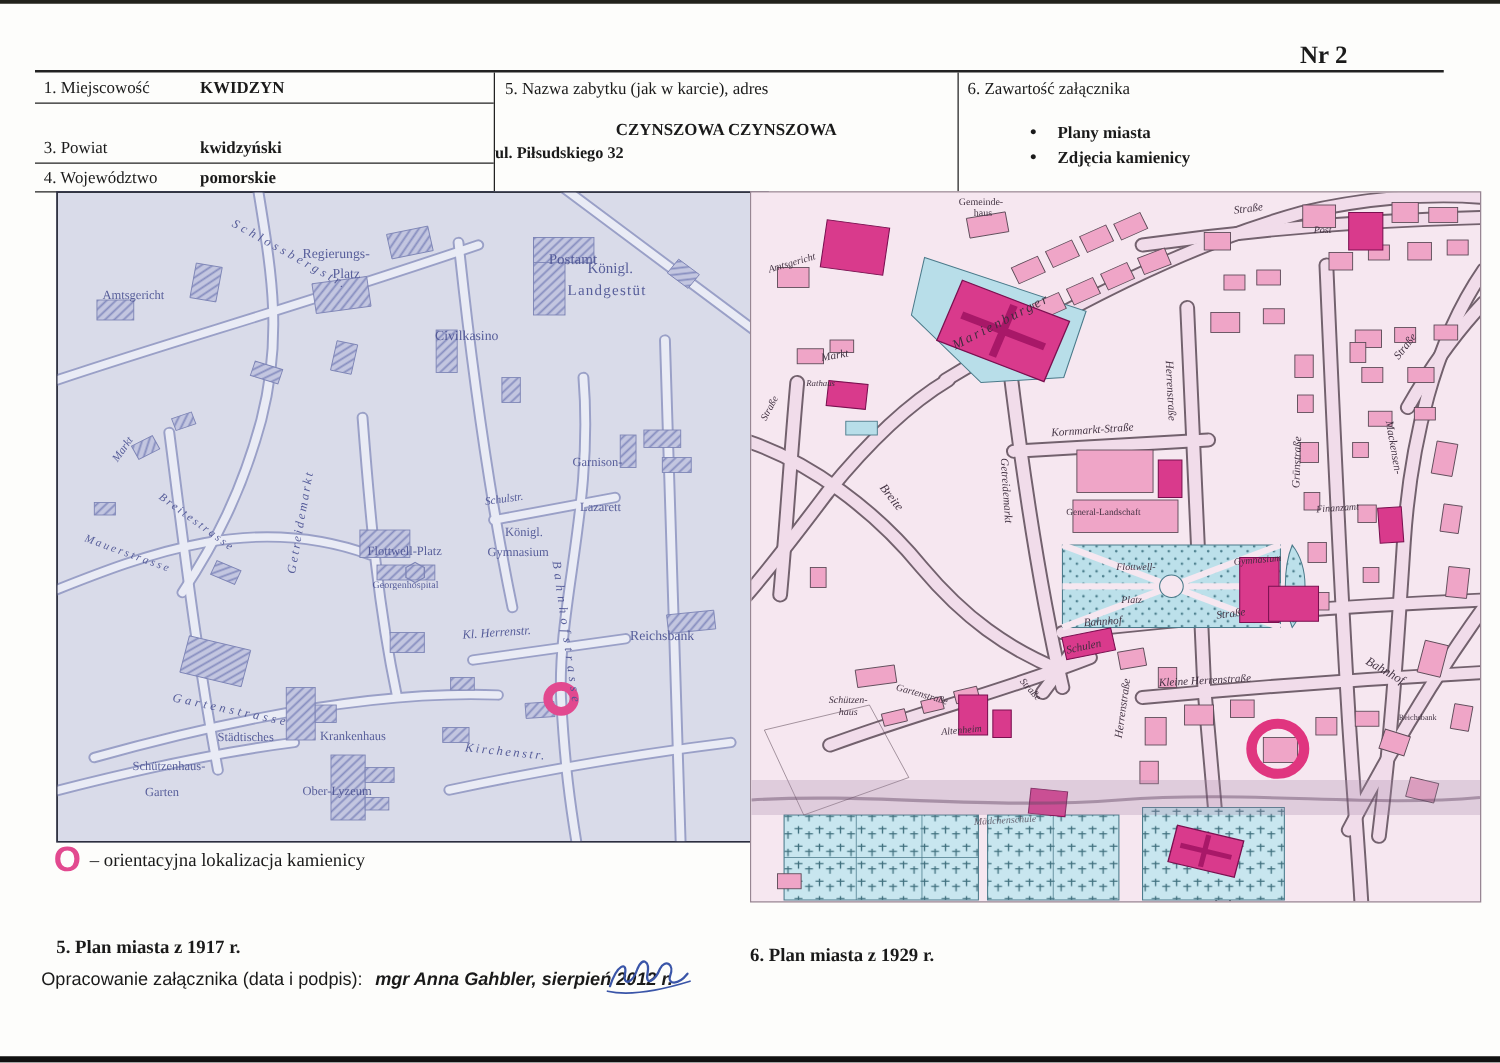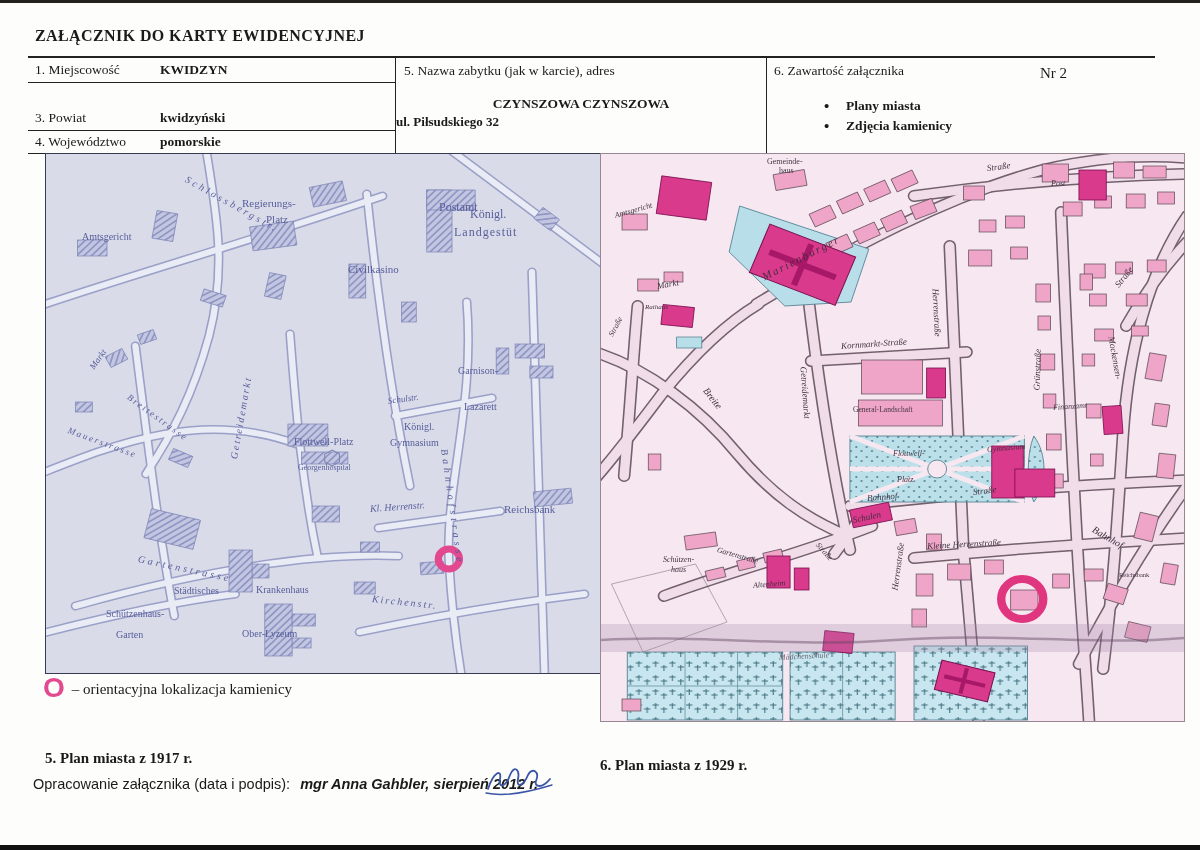--- a/index.html
+++ b/index.html
@@ -1,20 +1,20 @@
 <!DOCTYPE html>
 <html><head>
 <meta charset="utf-8">
 <style>
   html,body{margin:0;padding:0;background:#888;}
   #page{position:relative;width:1200px;height:850px;background:#fdfdfb;font-family:"Liberation Serif",serif;color:#1a1a1a;overflow:hidden;}
   .edge-top{position:absolute;top:0;left:0;right:0;height:3px;background:#23231c;}
   .edge-bottom{position:absolute;bottom:0;left:0;right:0;height:5px;background:#111;}
   .title{position:absolute;left:35px;top:27px;font-size:16px;font-weight:bold;letter-spacing:.4px;}
-  .nr{position:absolute;left:1040px;top:33px;font-size:15px;font-weight:normal;margin-top:32px;}
+  .nr{position:absolute;left:1040px;top:33px;font-size:20px;font-weight:bold;}
   .title-rule{position:absolute;left:28px;top:56px;width:1127px;height:2px;background:#222;}
   
   .trow{position:absolute;left:28px;width:367px;height:24px;border-bottom:1.5px solid #222;font-size:13.5px;}
   .tlabel{position:absolute;left:7px;top:4px;}
   .tvalue{position:absolute;left:132px;top:4px;font-weight:bold;}
   .cell-mid{position:absolute;left:395px;top:58px;width:370px;height:95px;border-left:1.5px solid #222;border-right:1.5px solid #222;}
   .cell-right{position:absolute;left:766px;top:58px;width:389px;height:95px;}
   .cell-label{position:absolute;left:8px;top:5px;font-size:13.5px;}
   .monu-name{position:absolute;left:0;top:38px;width:100%;text-align:center;font-weight:bold;font-size:13.5px;}
   .monu-addr{position:absolute;left:0;top:56px;width:100%;font-weight:bold;font-size:13px;}
@@ -42,21 +42,20 @@
   .footer .fvalue{font-weight:bold;font-style:italic;margin-left:6px;}
   #signature{position:absolute;left:482px;top:763px;width:76px;height:38px;}
 </style>
 </head>
 <body>
 
 <div id="page">
   <div class="edge-top"></div>
   <div class="edge-bottom"></div>
 
-  <div class="title">ZAŁĄCZNIK DO KARTY EWIDENCYJNEJ</div>
   <div class="nr">Nr 2</div>
   <div class="title-rule"></div>
 
   <div class="trow" style="top:58px">
     <span class="tlabel">1. Miejscowość</span>
     <span class="tvalue">KWIDZYN</span>
   </div>
   <div class="trow" style="top:106px">
     <span class="tlabel">3. Powiat</span>
     <span class="tvalue">kwidzyński</span>

